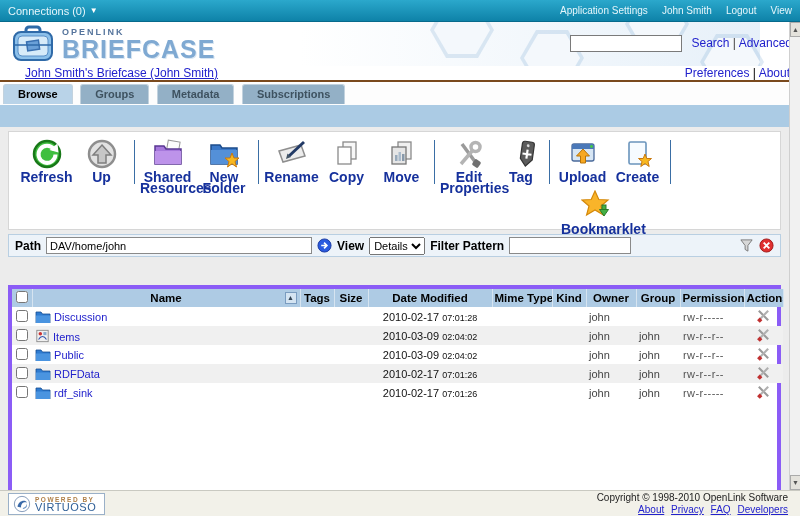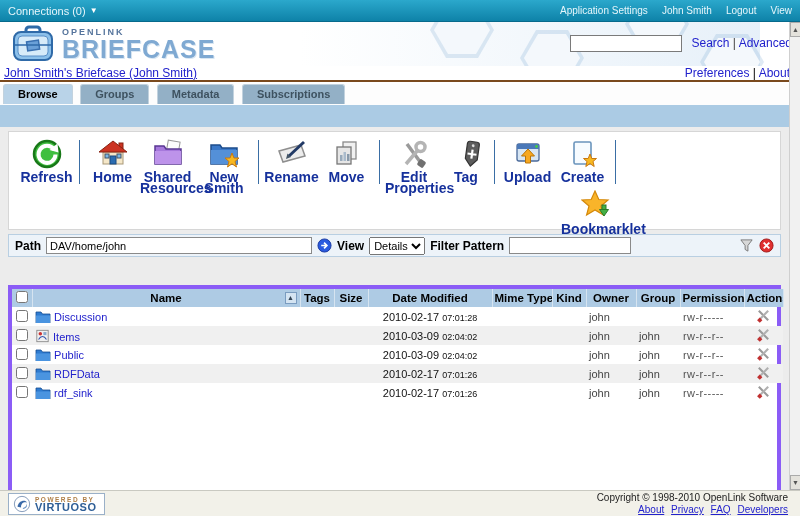--- a/index.html
+++ b/index.html
@@ -34,21 +34,21 @@
     line-height:24px; text-shadow:1px 1px 0 #d8e6f2; }
   .searchbox { position:absolute; right:118px; top:13px; width:112px; height:17px;
     border:1px solid #7a7a7a; font-size:11px; padding:0 3px; background:#fff; }
   .searchlinks { position:absolute; right:8px; top:14px; font-size:12px; color:#444; white-space:nowrap; }
   a.lnk { color:#2222cc; text-decoration:none; cursor:pointer; }
   a.u { text-decoration:underline; }
 
   
   .subheader { position:absolute; left:0; top:66px; width:800px; height:16px; background:#fff;
     border-bottom:2px solid #7a4a1e; display:flex; justify-content:space-between;
-    padding:0 10px 0 4px; font-size:12px; align-items:center; }
+    padding:0 10px 0 25px; font-size:12px; align-items:center; }
 
   
   .tabstrip { position:absolute; left:0; top:84px; width:800px; height:21px; background:#fdfdfd; }
   .tab { display:inline-block; margin-left:3px; padding:3px 14px 4px;
     font-size:11px; font-weight:bold; color:#3e5260; background:#93b0c6;
     border:1px solid #c2d2de; border-bottom:none; border-radius:3px 3px 0 0; cursor:pointer; }
   .tab.active { background:#b9d3e8; color:#000; }
   .blueband { position:absolute; left:0; top:105px; width:789px; height:22px; background:#abcbe4; }
   .backdrop { position:absolute; left:0; top:127px; width:789px; height:363px; background:#ececec; }
 
@@ -99,21 +99,21 @@
     background:#f1f1f1; border-left:1px solid #cfcfcf; }
   .sbtn { position:absolute; left:0; width:11px; height:15px; background:#e4e2dc;
     border:1px solid #aaa; font-size:7px; text-align:center; line-height:13px; color:#555; cursor:pointer; }
 
   
   .footer { position:absolute; left:0; top:490px; width:800px; height:26px;
     background:#f2f1e9; border-top:1px solid #c9c9c1; }
   .powered { position:absolute; left:8px; top:2px; background:#fff; border:1px solid #9ab0c8;
     display:flex; align-items:center; gap:4px; padding:1px 8px 1px 4px; height:22px; cursor:pointer; }
   .powered .pt1 { font-size:6.5px; letter-spacing:1.5px; color:#b08048; font-weight:bold; }
-  .powered .pt2 { font-size:11px; font-weight:bold; color:#2e5e96; letter-spacing:.5px; line-height:9px; }
+  .powered .pt2 { font-size:11px; font-weight:normal; color:#2e5e96; letter-spacing:.5px; line-height:9px; }
   .copy { position:absolute; right:12px; top:1px; text-align:right; font-size:10px; color:#222; }
   .copy .links { margin-top:1px; }
   .copy .links a { margin-left:4px; font-size:10px; }
 </style>
 </head>
 <body>
 
 <div class="topbar">
   <div class="grp">
     <span class="itm">
@@ -193,56 +193,59 @@
 <div class="toolbar">
   <div class="ticons">
     <div class="titem">
       <svg class="ticon" viewBox="0 0 32 32">
         <circle cx="16" cy="16" r="13" fill="#3fbf3f" stroke="#187818" stroke-width="2.5"></circle>
         <path d="M23 11.5 A8.5 8.5 0 1 0 24.5 16.5" stroke="#fff" stroke-width="4" fill="none"></path>
         <polygon points="26.5,5.5 27.5,14.5 18.5,12" fill="#fff"></polygon>
       </svg>
       <div class="tlabel">Refresh</div>
     </div>
+    <div class="titem">
+      <svg class="ticon" viewBox="0 0 32 32">
+        <circle cx="16" cy="16" r="13" fill="#e2e2e2" stroke="#8e8e8e" stroke-width="2.5"></circle>
+        <polygon points="16,7 25,17 20,17 20,25 12,25 12,17 7,17" fill="#c6c6c6" stroke="#7e7e7e" stroke-width="1.5"></polygon>
+      </svg>
+      <div class="tlabel">Up</div>
+    </div>
     <div class="tsep"></div>
-    <div class="titem">
-      <svg class="ticon" viewBox="0 0 32 32">
-        <rect x="22" y="5" width="4" height="7" fill="#cc3322" stroke="#882211"></rect>
-        <rect x="6" y="14" width="20" height="12" fill="#f5e7c8" stroke="#a89878"></rect>
-        <polygon points="16,3 30,14 2,14" fill="#cc3322" stroke="#882211"></polygon>
-        <rect x="13" y="18" width="6" height="8" fill="#2b6cb0" stroke="#1a4a80"></rect>
-        <rect x="8" y="16" width="4" height="4" fill="#7ab8e8" stroke="#445566"></rect>
-        <rect x="20" y="16" width="4" height="4" fill="#7ab8e8" stroke="#445566"></rect>
-      </svg>
-      <div class="tlabel">Home</div>
-    </div>
     <div class="titem">
       <svg class="ticon" viewBox="0 0 32 32">
         <rect x="15" y="3" width="12" height="14" fill="#fcfcfc" stroke="#999" transform="rotate(10 21 10)"></rect>
         <path d="M3 8 h9 l2 3 h15 v15 H3 z" fill="#a678dc" stroke="#5a3793" stroke-width="1.5"></path>
         <path d="M3 13 h26 v13 H3 z" fill="#bd93ea"></path>
       </svg>
       <div class="tlabel">Shared Resources</div>
     </div>
     <div class="titem w">
       <svg class="ticon" viewBox="0 0 32 32">
         <path d="M3 7 h9 l2 3 h15 v16 H3 z" fill="#3a78c8" stroke="#1c4c8c" stroke-width="1.5"></path>
         <path d="M3 12 h26 v14 H3 z" fill="#5490d8"></path>
         <polygon points="24,15 26,20 31,20 27,23.5 28.5,29 24,25.8 19.5,29 21,23.5 17,20 22,20" fill="#f8b820" stroke="#c87810" stroke-width="1"></polygon>
       </svg>
-      <div class="tlabel">New Smith</div>
+      <div class="tlabel">New Folder</div>
     </div>
     <div class="tsep"></div>
     <div class="titem">
       <svg class="ticon" viewBox="0 0 32 32">
         <polygon points="3,13 25,7 29,18 7,24" fill="#ececec" stroke="#8e8e8e" stroke-width="1.5"></polygon>
         <line x1="28" y1="4" x2="13" y2="18" stroke="#223a66" stroke-width="3"></line>
         <polygon points="10,21 15,19 11.5,15.5" fill="#445566"></polygon>
       </svg>
       <div class="tlabel">Rename</div>
+    </div>
+    <div class="titem">
+      <svg class="ticon" viewBox="0 0 32 32">
+        <rect x="12" y="4" width="13" height="17" fill="#f7f7f7" stroke="#8a8a8a" stroke-width="1.3"></rect>
+        <rect x="7" y="9" width="13" height="17" fill="#ffffff" stroke="#8a8a8a" stroke-width="1.3"></rect>
+      </svg>
+      <div class="tlabel">Copy</div>
     </div>
     <div class="titem">
       <svg class="ticon" viewBox="0 0 32 32">
         <rect x="12" y="4" width="13" height="17" fill="#f0f0f0" stroke="#8a8a8a" stroke-width="1.3"></rect>
         <rect x="6" y="9" width="14" height="17" fill="#e6e6e6" stroke="#777" stroke-width="1.3"></rect>
         <rect x="9" y="17" width="2.5" height="6" fill="#98aabb"></rect>
         <rect x="12.5" y="14" width="2.5" height="9" fill="#aabbcc"></rect>
         <rect x="16" y="16" width="2.5" height="7" fill="#8899aa"></rect>
       </svg>
       <div class="tlabel">Move</div>

